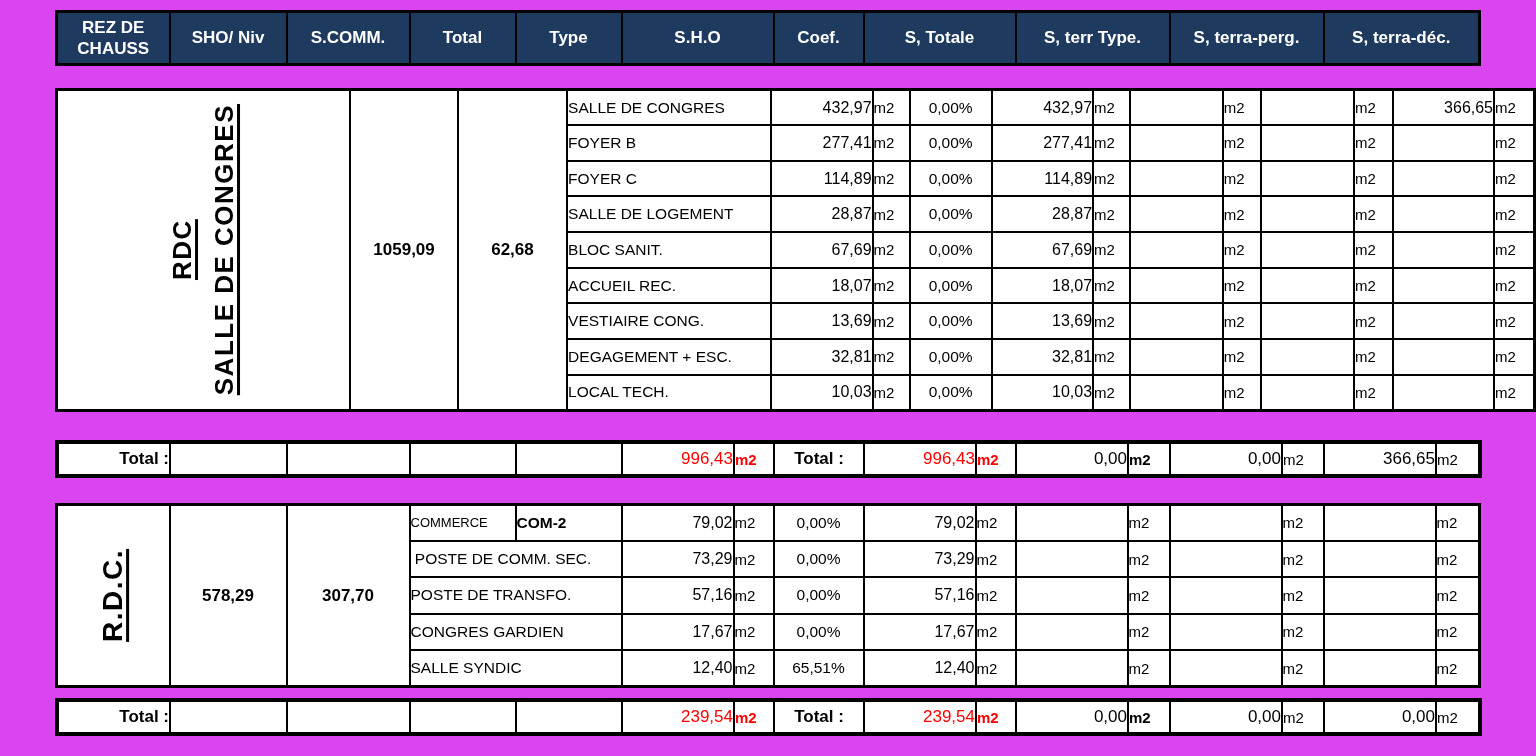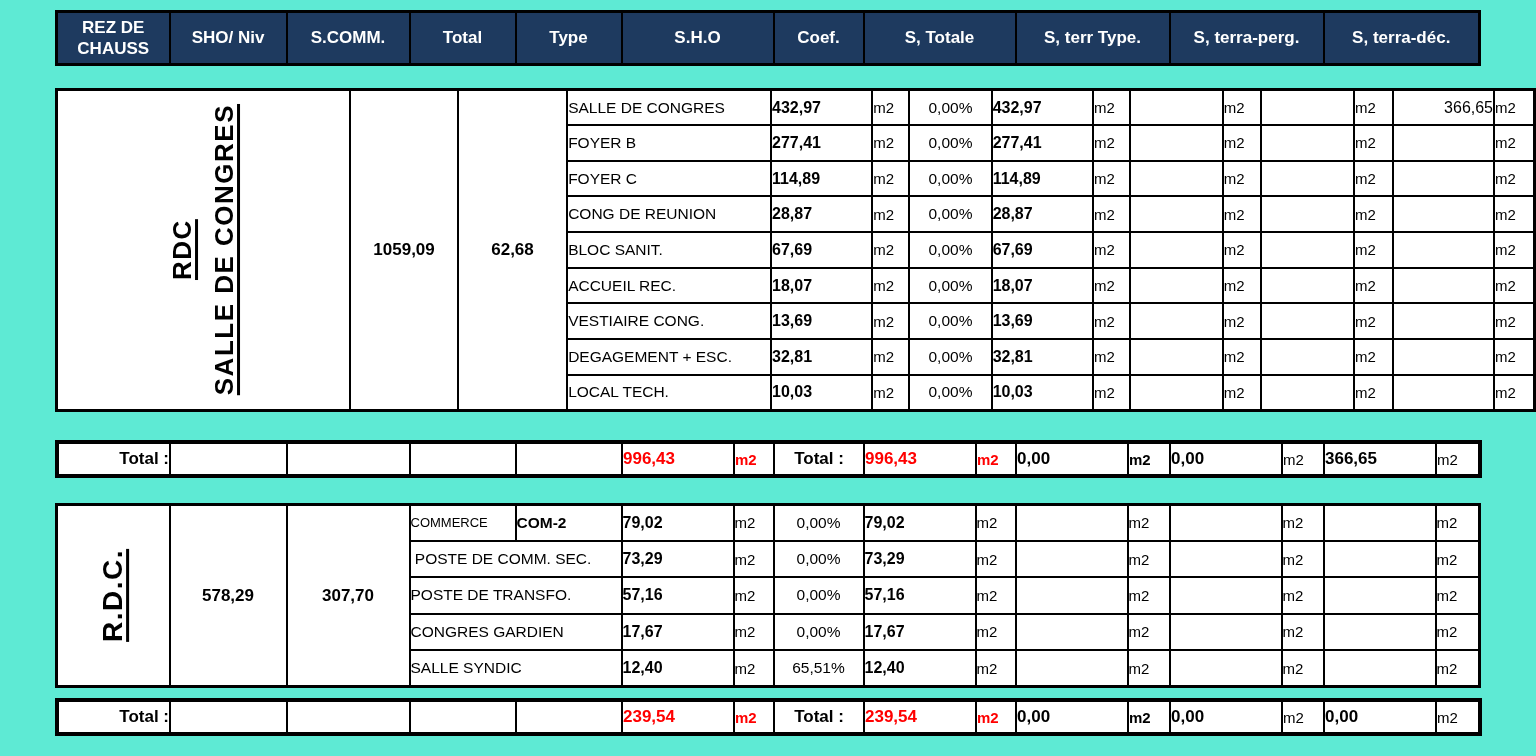--- a/index.html
+++ b/index.html
@@ -1,16 +1,16 @@
 <!DOCTYPE html>
 <html><head>
 <meta charset="utf-8">
 <style>
   html,body{margin:0;padding:0;background:#fff;}
-  .canvas{position:relative;width:1536px;height:756px;background:#5eead4;
+  .canvas{position:relative;width:1536px;height:756px;background:#d946ef;
           font-family:"Liberation Sans",sans-serif;color:#000;overflow:hidden;}
   table{border-collapse:collapse;table-layout:fixed;}
   
   .hdr{position:absolute;left:55px;top:10px;border:3px solid #000;}
   .hdr th{background:#1E3A5F;color:#fff;font-weight:bold;font-size:17px;
           border:2px solid #000;height:50px;text-align:center;vertical-align:middle;
           padding:0 2px;line-height:1.25;}
   
   .mount{position:absolute;left:55px;}
   .blk{border:3px solid #000;background:#fff;}
@@ -19,21 +19,21 @@
   .tot{border:4px solid #000;}
   .label-cell{background:#F8D2F6;}
   .rotbox{display:flex;align-items:center;justify-content:center;width:100%;}
   .rot{transform:rotate(-90deg);white-space:nowrap;font-weight:bold;text-align:center;
        text-decoration:underline;text-decoration-thickness:2.5px;text-underline-offset:4px;
        line-height:1.6;letter-spacing:1.5px;}
   .agg{text-align:center;font-weight:bold;font-size:17px;}
   .local{text-align:left;padding-left:5px;font-size:15.5px;white-space:pre;}
   .local-sm{font-size:13px;}
   .type-b{text-align:left;padding-left:5px;font-size:15.5px;font-weight:bold;}
-  .num{padding-right:6px;font-weight:bold;font-size:16px;}
+  .num{text-align:right;padding-right:6px;font-weight:normal;font-size:16px;}
   .num-reg{text-align:right;padding-right:6px;font-weight:normal;font-size:16px;}
   .unit{text-align:left;padding-left:4px;font-size:15px;font-weight:normal;}
   .unit-b{font-weight:bold;}
   .coef{text-align:center;font-size:15.5px;font-weight:normal;}
   .red{color:#FF0000;}
   .tlabel{text-align:right;padding-right:8px;font-weight:bold;font-size:17px;}
   .tmid{text-align:center;font-weight:bold;font-size:17px;}
   .tnum{font-size:17px;}
 </style>
 </head>
@@ -148,21 +148,21 @@
             <td class="num">114,89</td>
             <td class="unit">m2</td>
             <td class="num-reg"></td>
             <td class="unit">m2</td>
             <td class="num-reg"></td>
             <td class="unit">m2</td>
             <td class="num-reg"></td>
             <td class="unit">m2</td>
           </tr>
           <tr style="height: 34px;">
-            <td class="local" colspan="2">CONG DE REUNION</td>
+            <td class="local" colspan="2">SALLE DE LOGEMENT</td>
             <td class="num">28,87</td>
             <td class="unit">m2</td>
             <td class="coef">0,00%</td>
             <td class="num">28,87</td>
             <td class="unit">m2</td>
             <td class="num-reg"></td>
             <td class="unit">m2</td>
             <td class="num-reg"></td>
             <td class="unit">m2</td>
             <td class="num-reg"></td>

